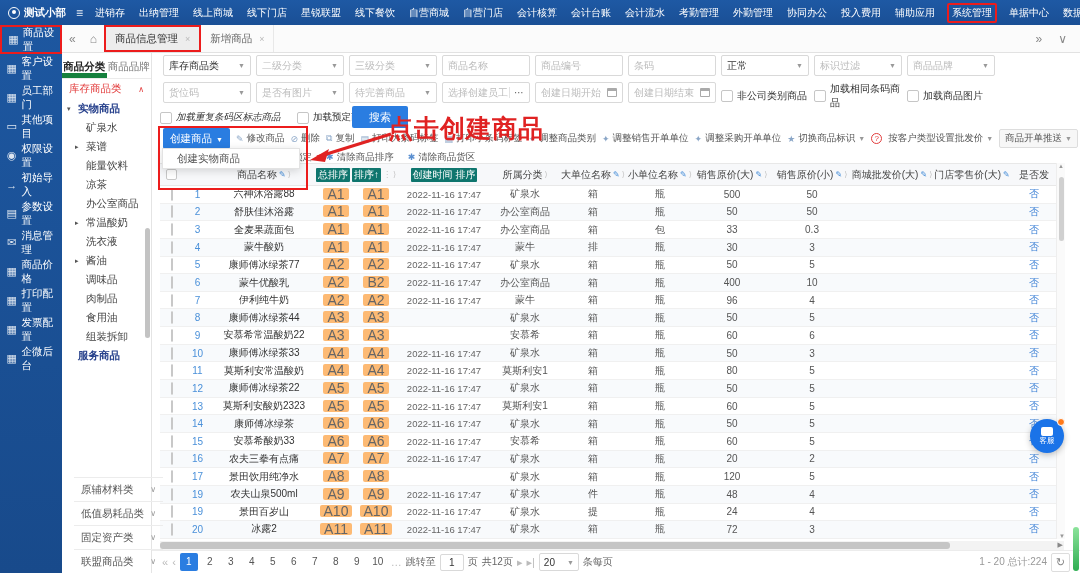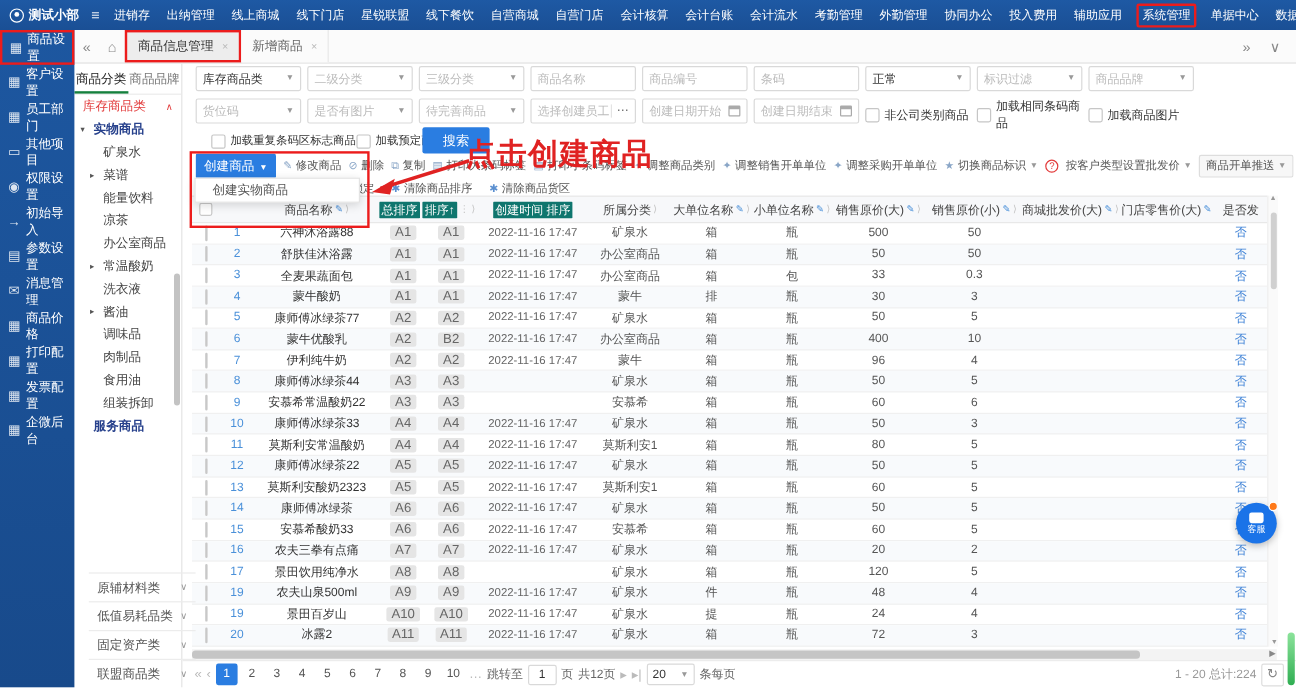--- a/index.html
+++ b/index.html
@@ -34,21 +34,21 @@
        border-right:1px solid #e8e8e8;cursor:pointer;background:#fbfbfb}
   .tab .x{margin-left:7px;color:#bbb;font-size:9px}
   .tab.active{background:#ededed;color:#333;border:2px solid #ec1c1c}
   .tabbar-right{margin-left:auto;display:flex;gap:2px;padding-right:6px}
 
   
   .treepanel{position:absolute;left:62px;top:53px;width:90px;height:520px;background:#fff;
              border-right:1px solid #e4e4e4;z-index:5}
   .tree-tabs{display:flex;height:26px;border-bottom:1px solid #ebebeb}
   .tree-tab{flex:1;text-align:center;line-height:26px;font-size:10.5px;color:#777;cursor:pointer}
-  .tree-tab.active{color:#222;font-weight:normal;border-bottom:2px solid #15803d}
+  .tree-tab.active{color:#222;font-weight:bold;border-bottom:5px solid #15803d}
   .tree-root{height:20px;display:flex;align-items:center;justify-content:space-between;
              padding:0 7px;color:#e23b3b;font-size:10.5px;cursor:pointer}
   .tree-root .up{font-size:8px}
   .tnode{font-size:10.5px;line-height:19px;color:#444;white-space:nowrap;cursor:pointer;position:relative}
   .tnode .caret{position:absolute;left:5px;top:0;font-size:7px;color:#555}
   .tnode.lv1{padding-left:16px}.tnode.lv2{padding-left:24px}
   .tnode.lv2.haschild{padding-left:24px}.tnode.lv2 .caret{left:13px}
   .tnode.bold{color:#27418c;font-weight:bold}
   .tree-sections{position:absolute;left:12px;bottom:0;width:100%}
   .tsec{height:24px;border-top:1px solid #ececec;display:flex;align-items:center;
@@ -95,22 +95,22 @@
   .hcell .pen{color:#4a90d9;font-size:8px}
   .hcell .fil{color:#c3c3c3;font-size:8px}
   .chip{background:#0f766e;color:#fff;padding:0 2px;border-radius:1px}
   .tbody{position:absolute;left:8px;top:133px;width:896px}
   .trow{display:grid;grid-template-columns:23px 29px 104px 40px 40px 96px 66px 70px 64px 80px 80px 80px 80px 44px;
         height:17.65px;align-items:center;border-bottom:1px solid #f0f0f0;font-size:10px;
         color:#555;text-align:center;cursor:default}
   .trow:nth-child(even){background:#f8fafc}
   .trow .idx{color:#4a90d9}
   .trow .name{color:#333;overflow:hidden;white-space:nowrap}
-  .badge{display:inline-block;background:#e5e5e5;border-radius:2px;padding:0 4px;
-         font-size:11px;color:#666;line-height:12px}
+  .badge{display:inline-block;background:#fdba74;border-radius:2px;padding:0 4px;
+         font-size:14px;color:#666;line-height:12px}
   .trow .time{color:#666;font-size:9.5px}
   .trow .flag{color:#3a7fd5;cursor:pointer}
   .cbox{width:11px;height:11px;border:1px solid #c8c8c8;border-radius:2px;margin:0 auto;background:#fff}
   .vscroll{position:absolute;left:904px;top:110px;width:9px;height:376px;background:#fafafa;
            border-left:1px solid #eee;font-size:6px;color:#999;text-align:center}
   .vthumb{position:absolute;left:1.5px;top:14px;width:5px;height:64px;background:#d0d0d0;border-radius:3px}
   .hscroll{position:absolute;left:8px;top:488px;width:904px;height:9px;background:#f3f3f3}
   .hthumb{position:absolute;left:0;top:1px;width:790px;height:7px;background:#c5c5c5;border-radius:3px}
   .harr{position:absolute;right:1px;top:0;font-size:7px;color:#888}
 
@@ -369,21 +369,21 @@
       <div class="chk">
         <span class="box"></span>
         <span>加载相同条码商品</span>
       </div>
       <div class="chk">
         <span class="box"></span>
         <span>加载商品图片</span>
       </div>
     </div>
   <div id="frow3">
-      <div class="row3-chk" style="top: 54px; left: 24px;">
+      <div class="row3-chk" style="top: 54px; left: 8px; font-style: italic;">
         <span class="box"></span>
         <span>加载重复条码区标志商品</span>
       </div>
       <div class="row3-chk" style="top: 54px; left: 145px;">
         <span class="box"></span>
         <span>加载预定商品</span>
       </div>
       <button class="btn-search" style="top: 53px;">搜索</button>
     </div>
 

